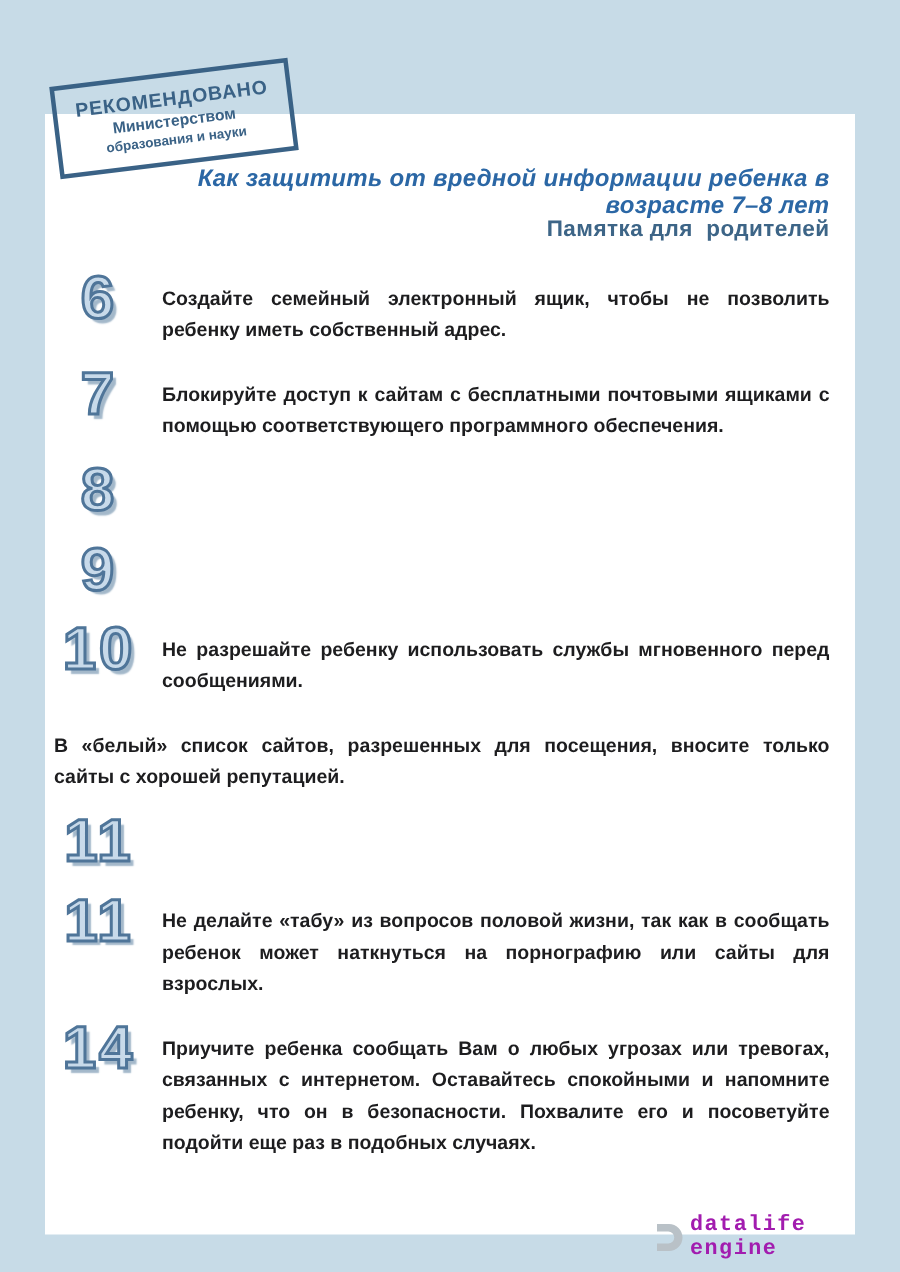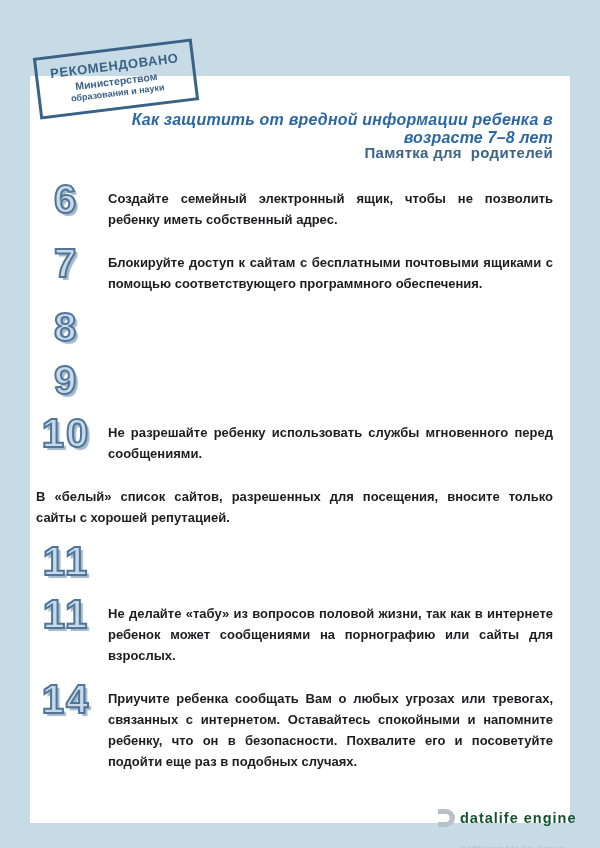--- a/index.html
+++ b/index.html
@@ -94,22 +94,23 @@
     color:#b9c1c7;
     z-index:6;
   }
   .wm-row{display:flex;align-items:center;}
   .wm-icon{flex:none;width:20px;height:18px;margin-right:3px;}
   .wm-brand{
     font-size:14.5px;
     font-weight:bold;
     text-transform:lowercase;
     letter-spacing:1px;
-    color:#14532d;
+    color:#a21caf;
     line-height:16px;
+    font-family:Liberation Mono, monospace;
   }
   .wm-sub{
     font-size:9.5px;
     color:#b4bcc2;
     margin-left:23px;
     margin-top:16px;
     letter-spacing:0.3px;
   }
 </style>
 </head>
@@ -150,21 +151,21 @@
       <div class="tip">
         <div class="tip-text">В «белый» список сайтов, разрешенных для посещения, вносите только сайты с хорошей репутацией.</div>
       </div>
 
       <div class="tip">
         <div class="tip-num">11</div>
       </div>
 
       <div class="tip">
         <div class="tip-num">11</div>
-        <div class="tip-text">Не делайте «табу» из вопросов половой жизни, так как в интернете ребенок может сообщениями на порнографию или сайты для взрослых.</div>
+        <div class="tip-text">Не делайте «табу» из вопросов половой жизни, так как в сообщать ребенок может наткнуться на порнографию или сайты для взрослых.</div>
       </div>
 
       <div class="tip">
         <div class="tip-num">14</div>
         <div class="tip-text">Приучите ребенка сообщать Вам о любых угрозах или тревогах, связанных с интернетом. Оставайтесь спокойными и напомните ребенку, что он в безопасности. Похвалите его и посоветуйте подойти еще раз в подобных случаях.</div>
       </div>
 
     </div>
   </div>
 

